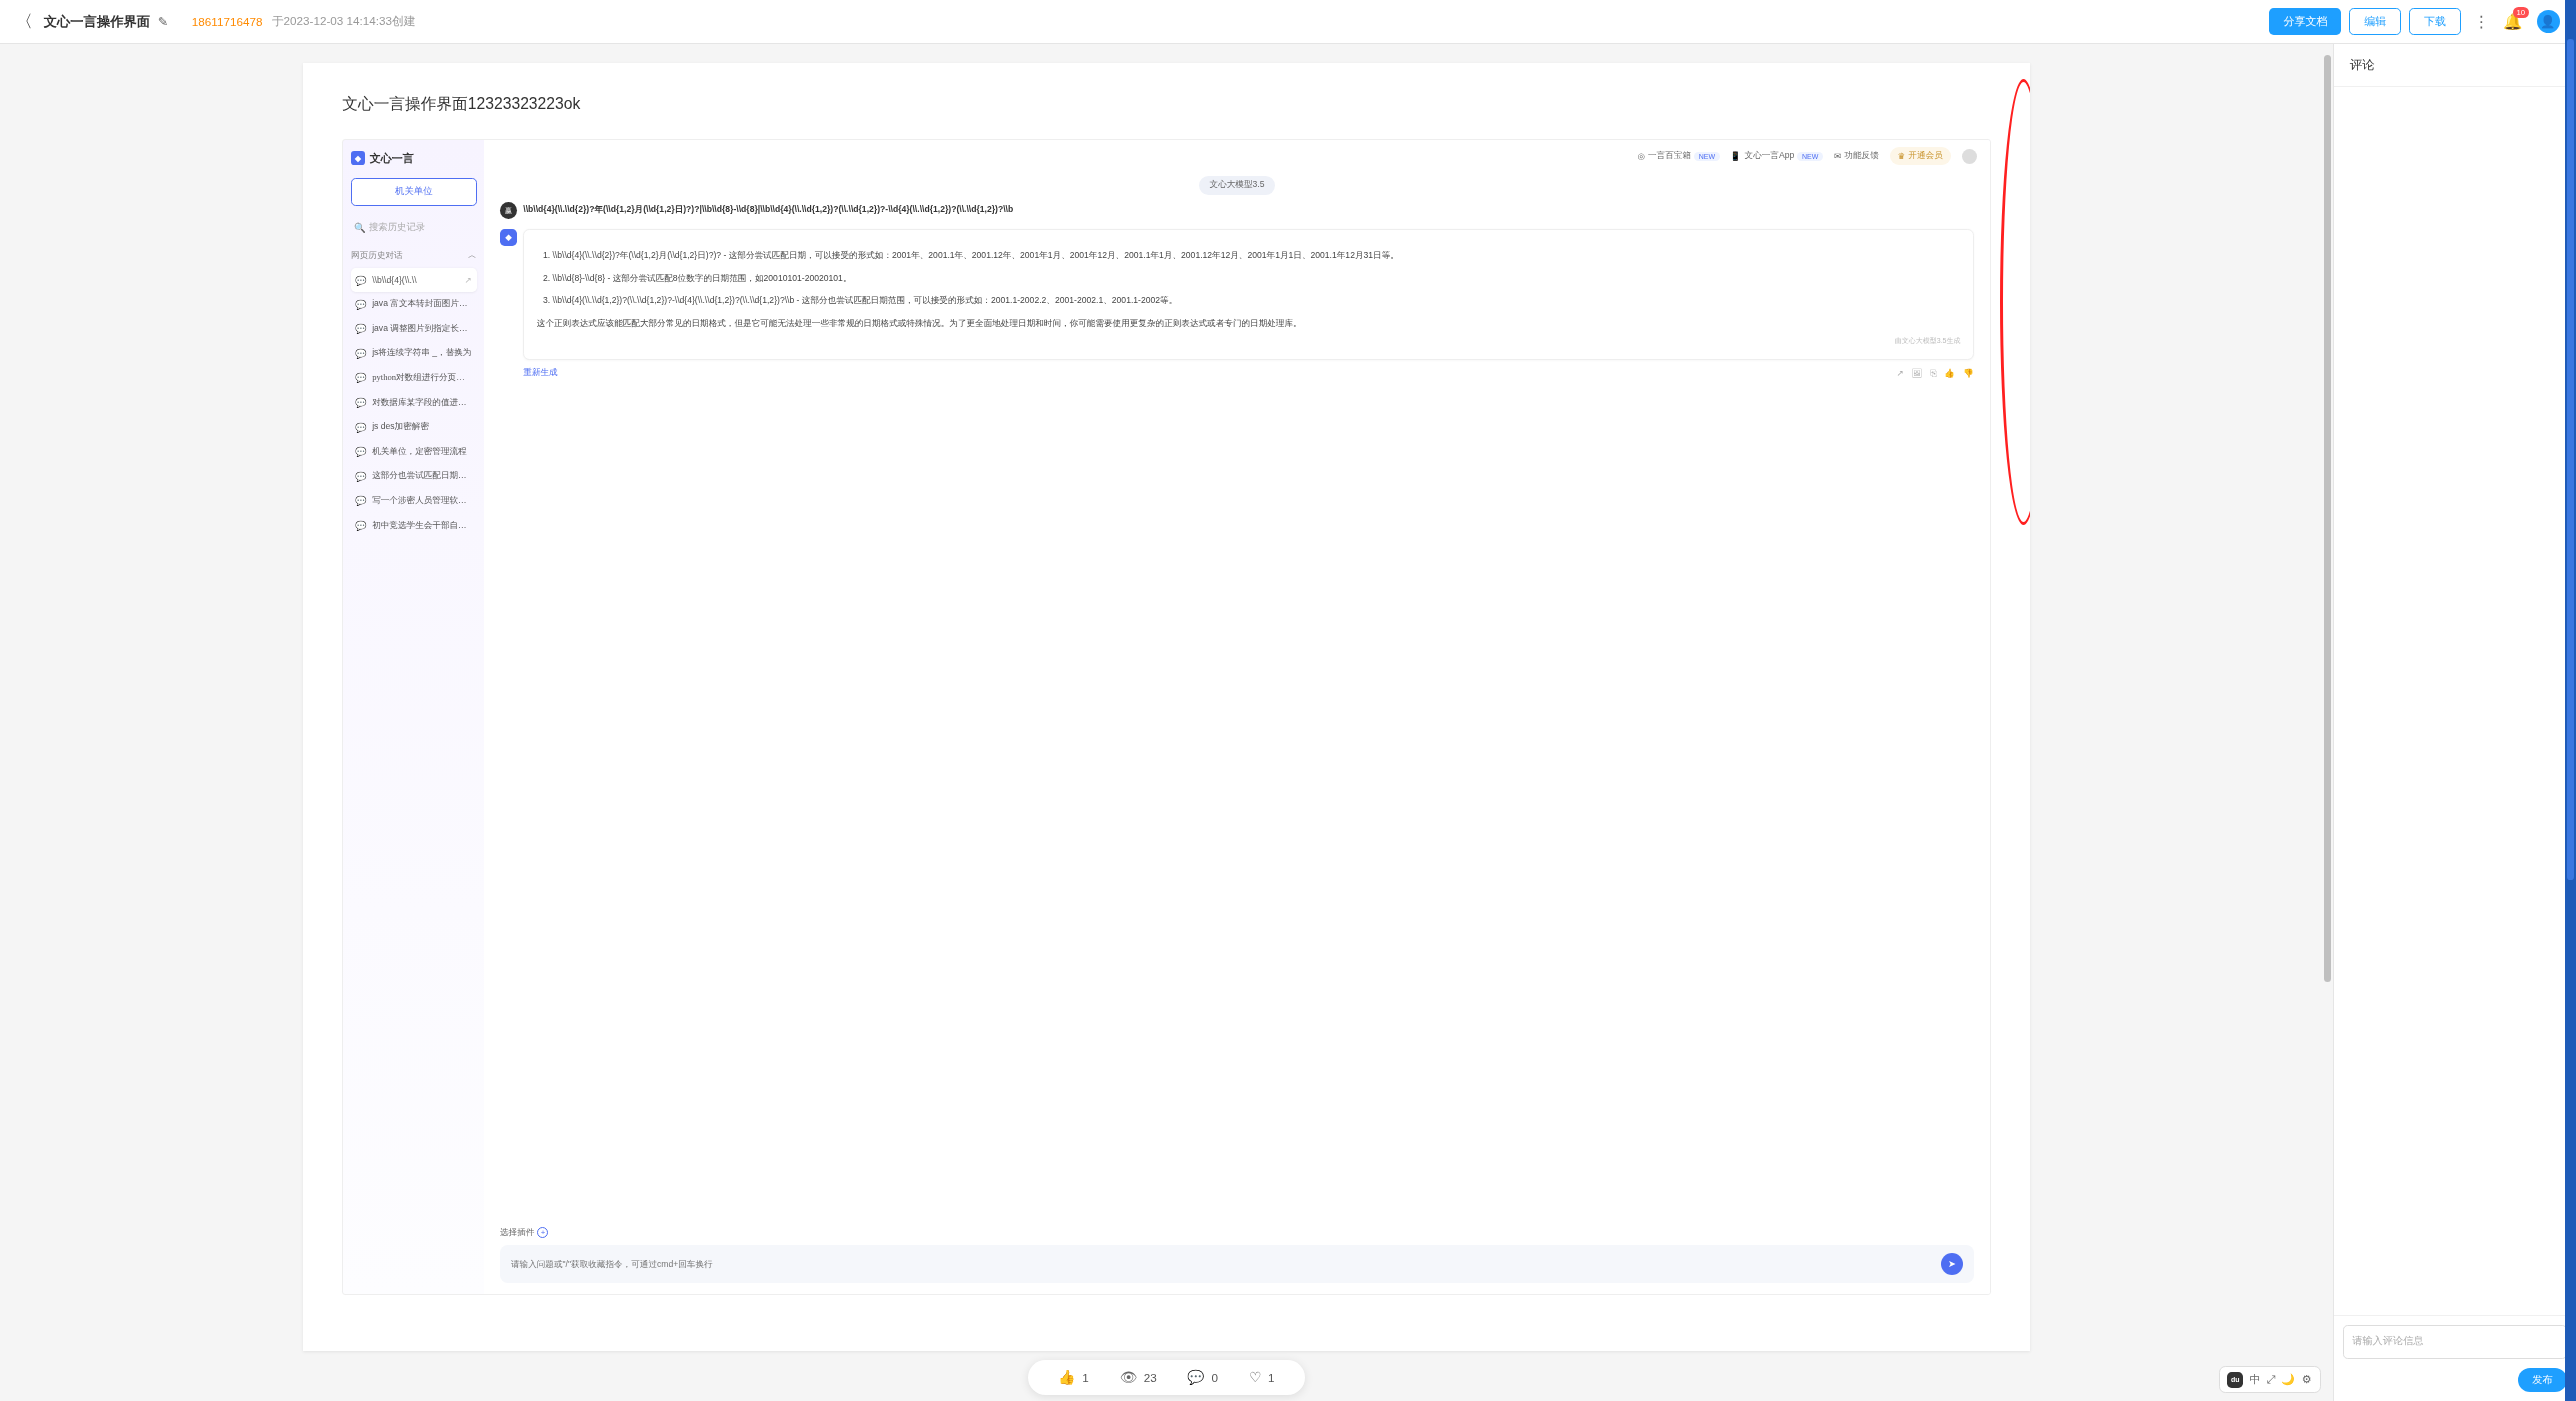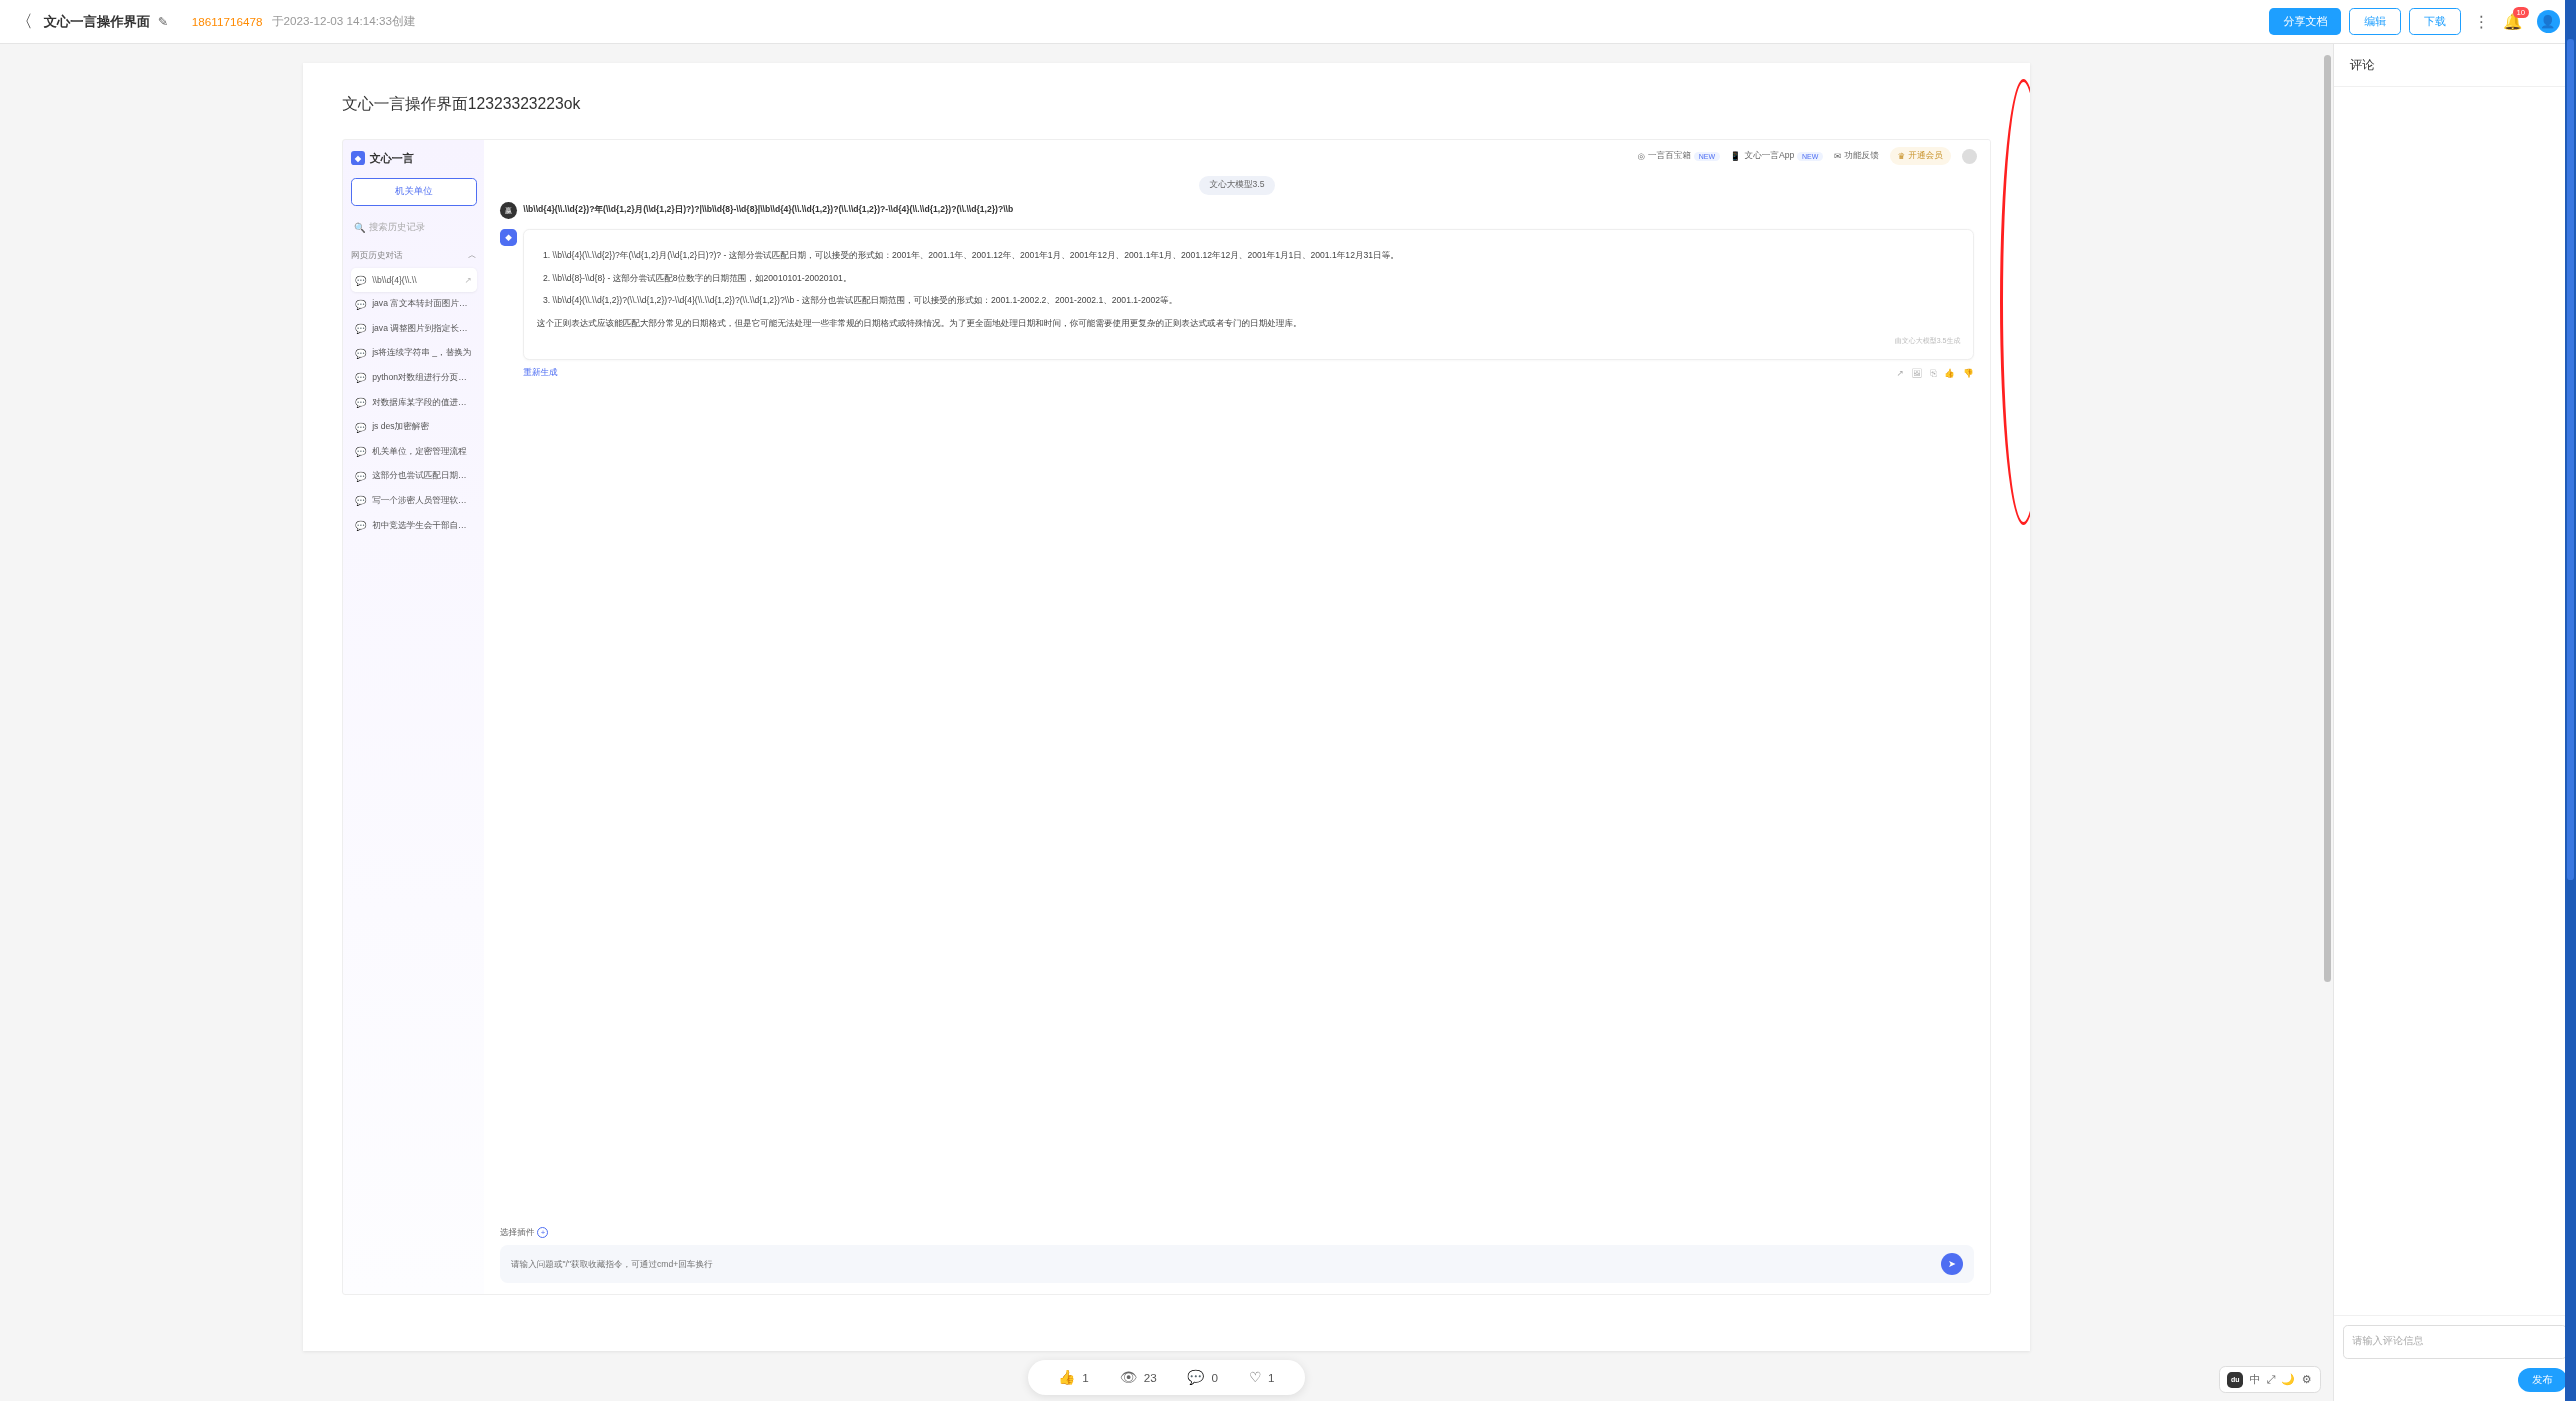--- a/index.html
+++ b/index.html
@@ -156,21 +156,21 @@
               <div class="chat-history-item">
                 <span class="hist-icon">💬</span>
                 <span style="overflow:hidden;text-overflow:ellipsis;">java 调整图片到指定长宽，</span>
               </div>
               <div class="chat-history-item">
                 <span class="hist-icon">💬</span>
                 <span style="overflow:hidden;text-overflow:ellipsis;">js将连续字符串 _，替换为</span>
               </div>
               <div class="chat-history-item">
                 <span class="hist-icon">💬</span>
-                <span style="overflow:hidden;text-overflow:ellipsis;">python对数组进行分页处理</span>
+                <span style="overflow:hidden;text-overflow:ellipsis;font-family:Liberation Serif, serif;">python对数组进行分页处理</span>
               </div>
               <div class="chat-history-item">
                 <span class="hist-icon">💬</span>
                 <span style="overflow:hidden;text-overflow:ellipsis;">对数据库某字段的值进行加密解密</span>
               </div>
               <div class="chat-history-item">
                 <span class="hist-icon">💬</span>
                 <span style="overflow:hidden;text-overflow:ellipsis;">js des加密解密</span>
               </div>
               <div class="chat-history-item">

